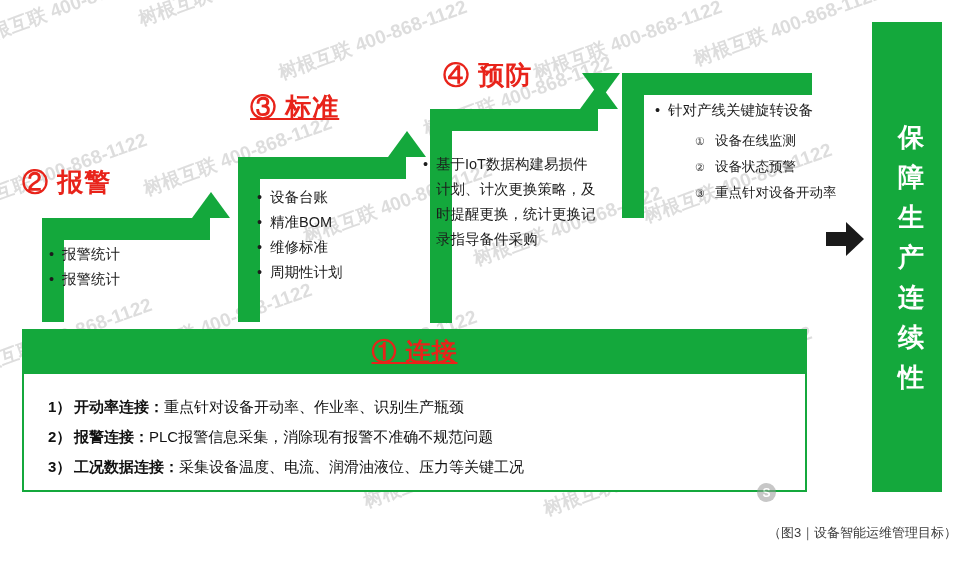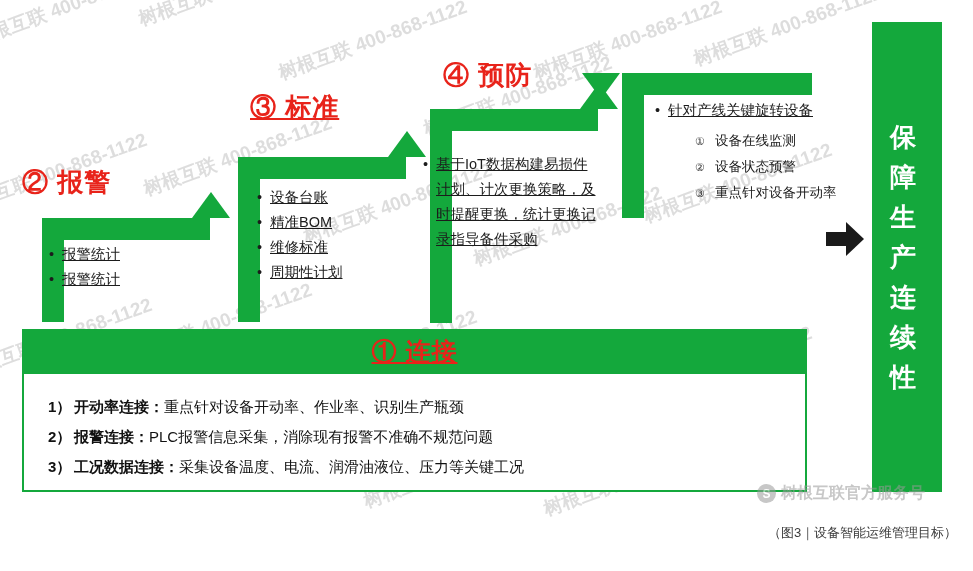--- a/index.html
+++ b/index.html
@@ -60,21 +60,20 @@
     font-size: 26px;
     white-space: nowrap;
     letter-spacing: 1px;
   }
 
   .bullets {
     position: absolute;
     font-size: 14.5px;
     color: #1c1c1c;
     line-height: 25px;
-    text-decoration: underline;
   }
   .bullets .b {
     white-space: nowrap;
   }
   .bullets .b::before {
     content: "\2022";
     color: #1c1c1c;
     display: inline-block;
     width: 13px;
     margin-left: -13px;
@@ -161,21 +160,21 @@
     background: #14a83c;
     display: flex;
     align-items: center;
     justify-content: center;
   }
   #goal-panel .txt {
     color: #ffffff;
     font-size: 26px;
     font-weight: bold;
     line-height: 40px;
-    text-align: left;
+    text-align: right;
     width: 34px;
     word-break: break-all;
   }
 
   
   #black-arrow {
     position: absolute;
     left: 826px;
     top: 222px;
     width: 38px;
@@ -337,17 +336,16 @@
     <div class="shaft"></div>
     <div class="head"></div>
   </div>
 
   <div id="goal-panel">
     <div class="txt">保障生产连续性</div>
   </div>
 
   <div id="service-logo">
     <div class="mark">S</div>
-    <div class="name">树根互联官方服务号</div>
   </div>
   <div id="footer-caption">（图3｜设备智能运维管理目标）</div>
 
 </div>
 
 </body></html>

